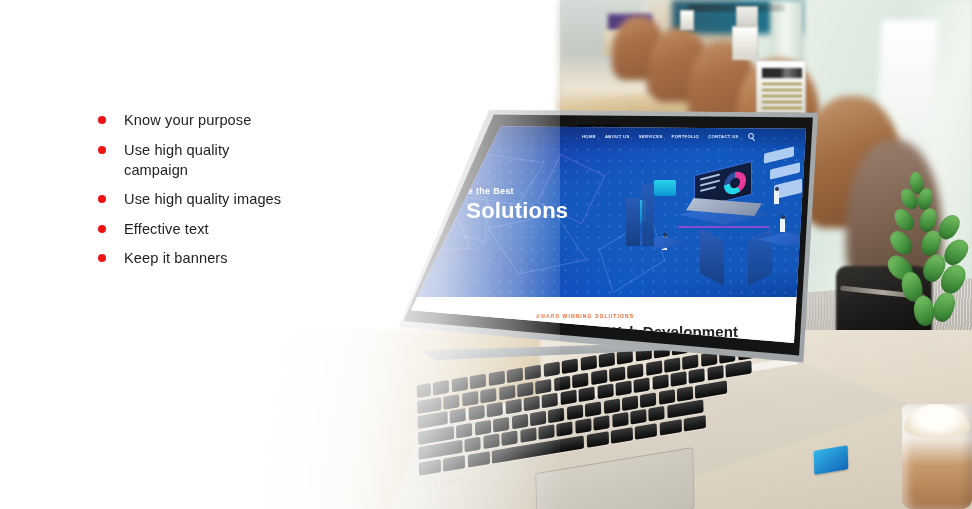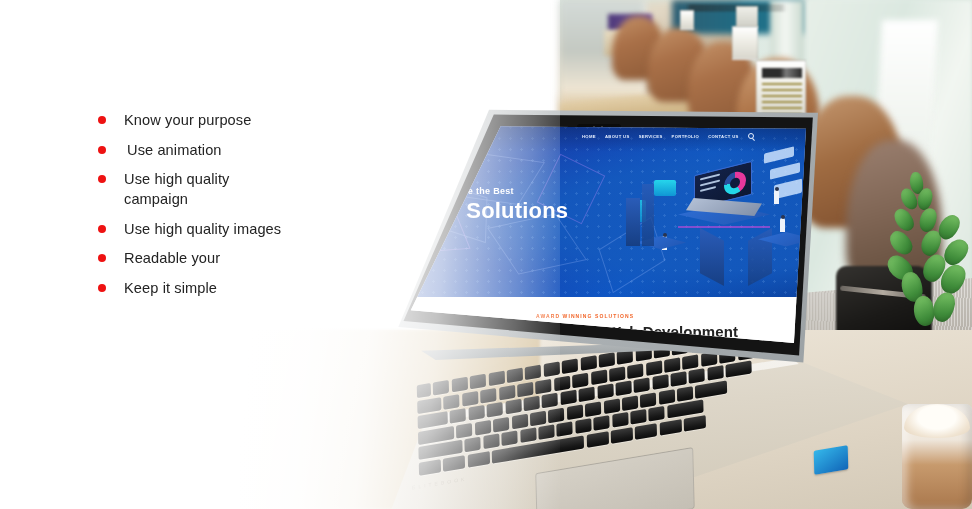--- a/index.html
+++ b/index.html
@@ -638,36 +638,32 @@
 
   <div class="fade"></div>
 
   <div class="content">
 
     <div class="bullets">
       <div class="bullet b1">
         <span class="dot"></span>
         <span class="btext">Know your  purpose</span>
       </div>
-      <div class="bullet b3">
-        <span class="dot"></span>
-        <span class="btext">Use animation</span>
-      </div>
       <div class="bullet b4" style="width:176px">
         <span class="dot"></span>
         <span class="btext">Use high quality campaign</span>
       </div>
       <div class="bullet b5">
         <span class="dot"></span>
         <span class="btext">Use high quality images</span>
       </div>
       <div class="bullet b6">
         <span class="dot"></span>
-        <span class="btext">Readable your</span>
+        <span class="btext">Effective text</span>
       </div>
       <div class="bullet b7">
         <span class="dot"></span>
-        <span class="btext">Keep it simple</span>
+        <span class="btext">Keep it banners</span>
       </div>
     </div>
   </div>
 
 </div>
 
 </body></html>

